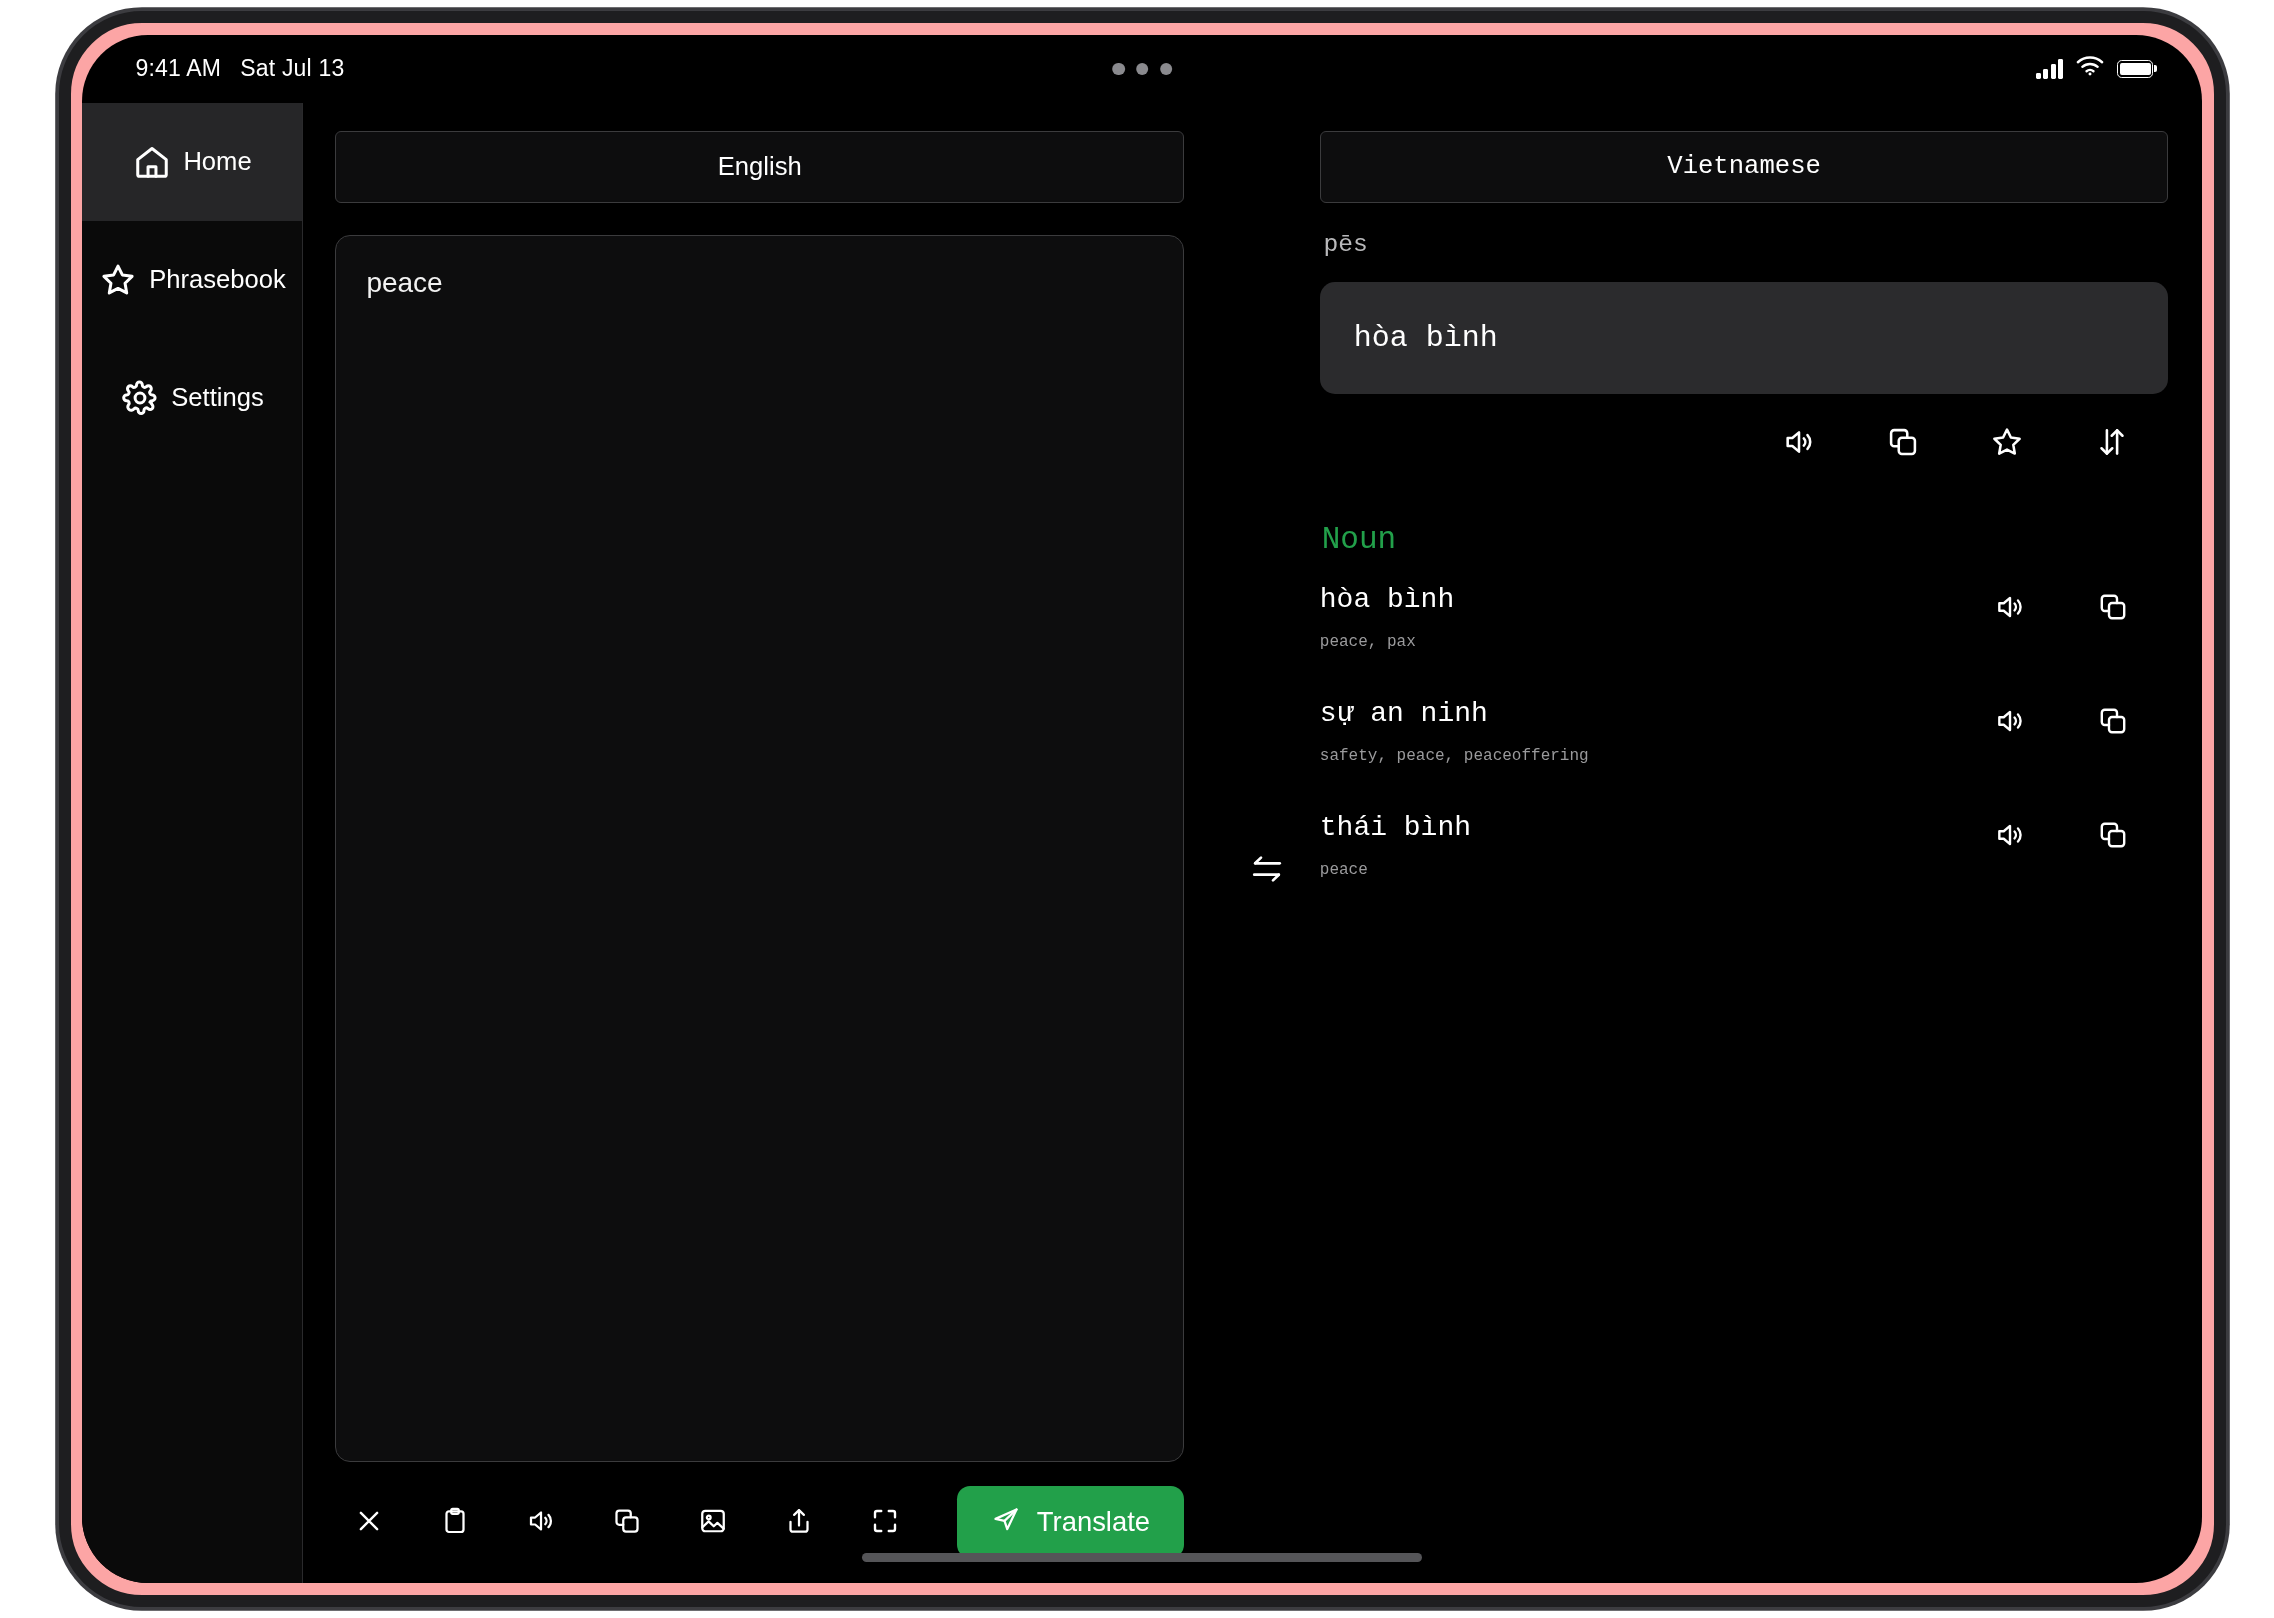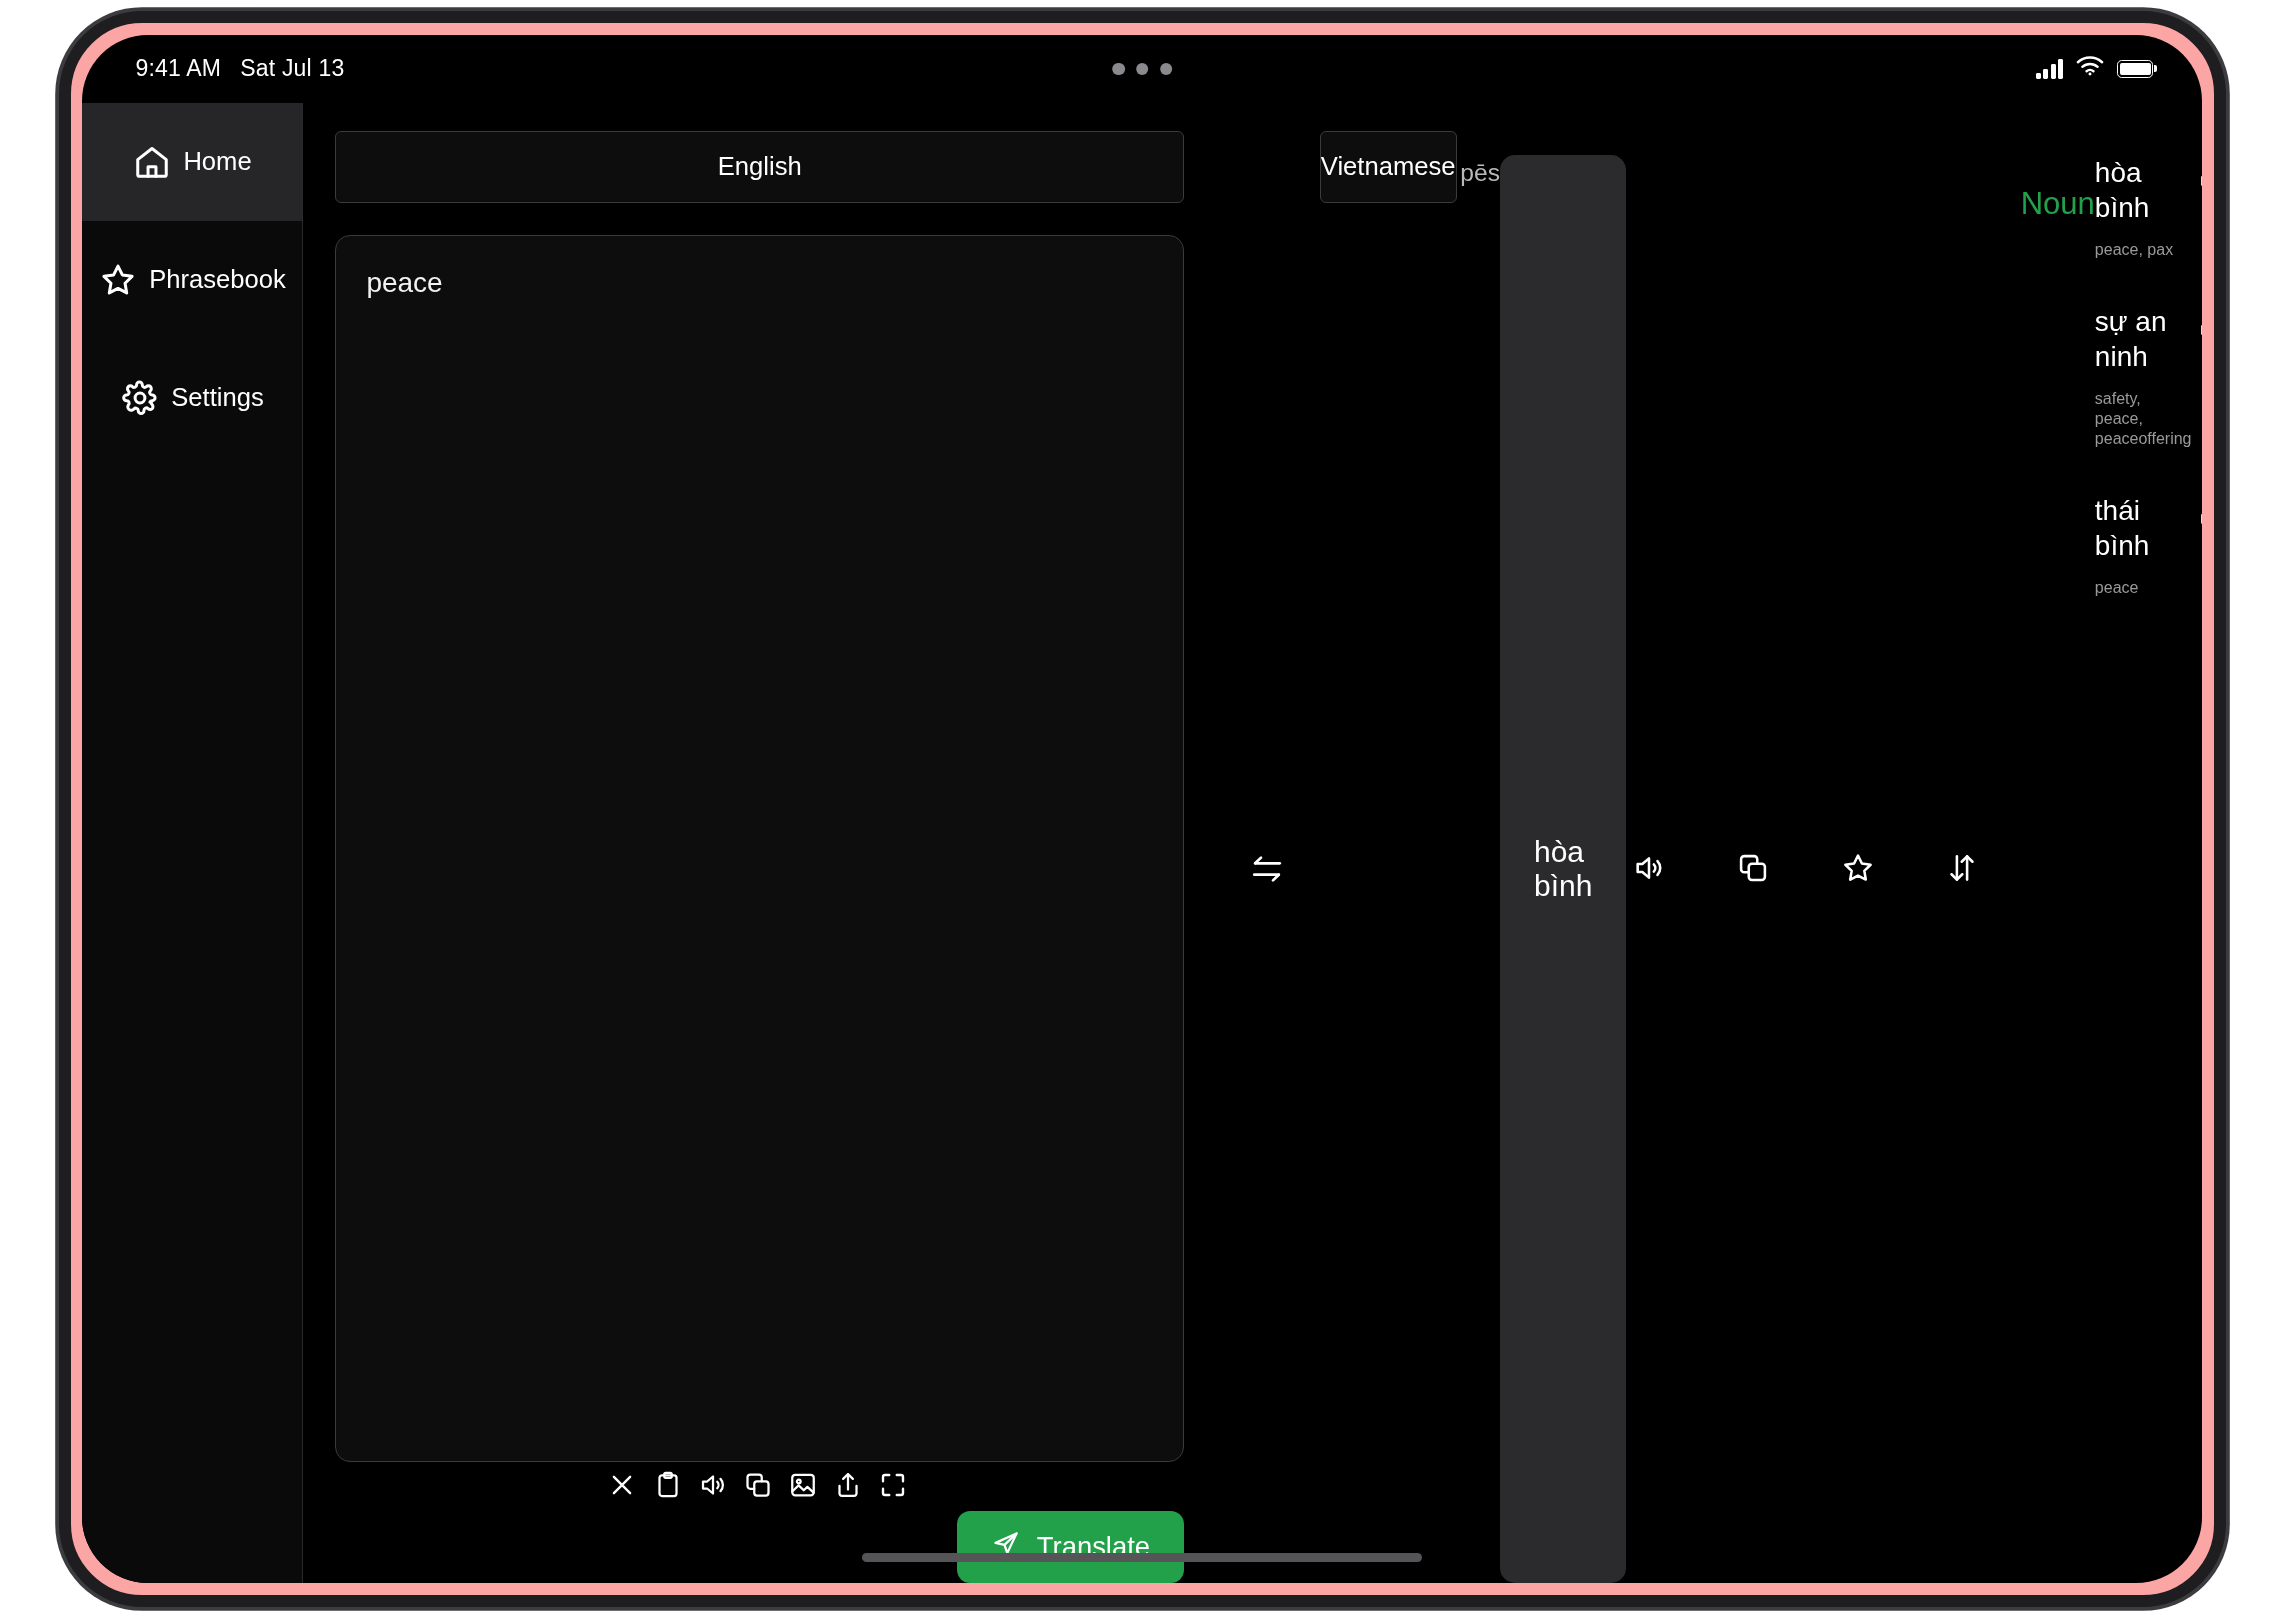--- a/index.html
+++ b/index.html
@@ -142,20 +142,22 @@
     flex: 0 0 98px;
     display: flex;
     justify-content: center;
     padding-top: 55px;
   }
   #target-panel {
     flex: 1 1 0;
     min-width: 0;
     padding: 28px 34px 0 3.8px;
     display: flex;
+    flex-direction: column;
+    font-family: Liberation Mono, monospace;
   }
 
   .lang-select {
     height: 72px;
     border: 0.9px solid #3b3b3d;
     border-radius: 6px;
     background: #0d0d0e;
     color: #ffffff;
     font-size: 25.6px;
     display: flex;
@@ -184,21 +186,20 @@
     overflow: hidden;
     min-height: 0;
   }
 
   
   #toolbar {
     height: 121px;
     display: flex;
     align-items: center;
     gap: 0;
-    flex-direction: column;
   }
   #tool-icons {
     display: flex;
     align-items: center;
     flex: 1 1 auto;
     justify-content: space-between;
     padding: 0 15px 0 11.4px;
     max-width: 587px;
   }
   .tool-btn {

